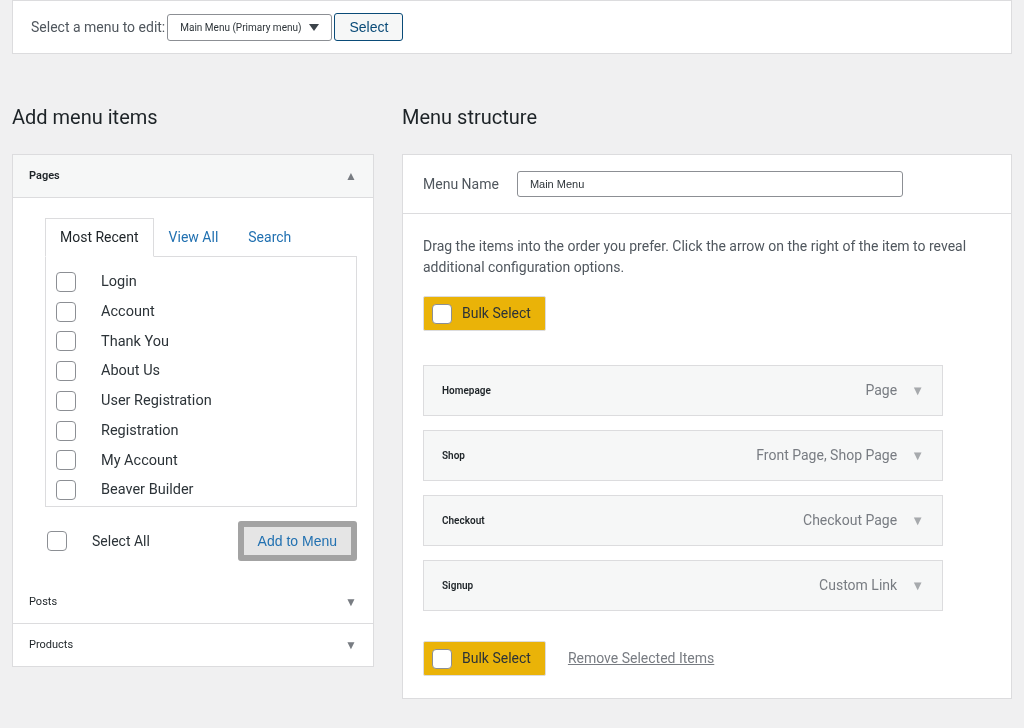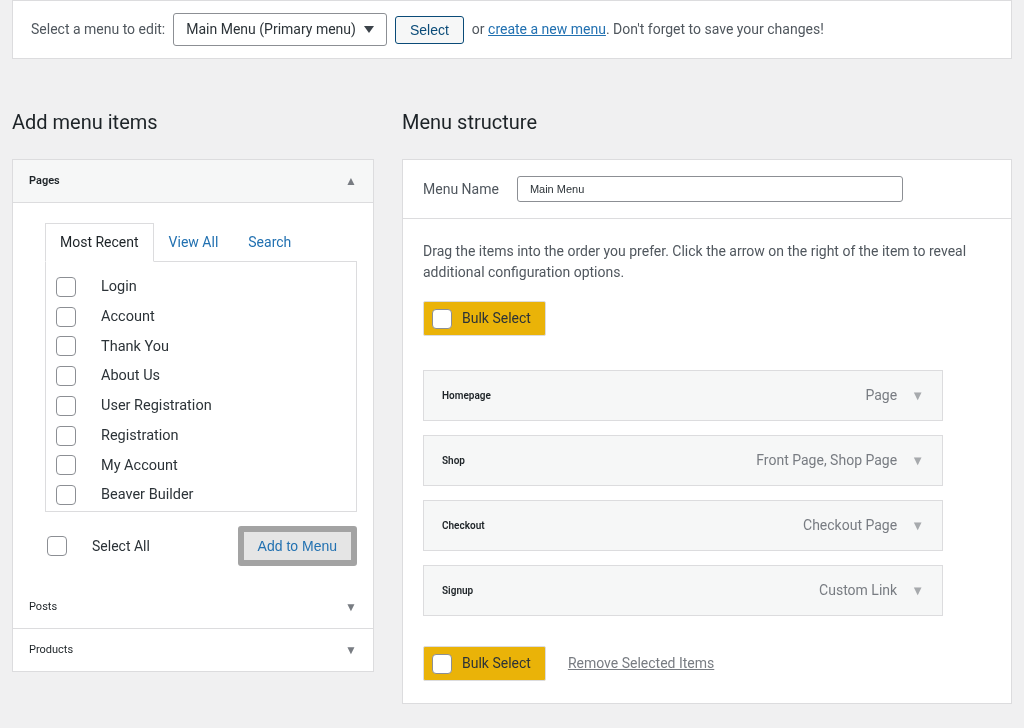--- a/index.html
+++ b/index.html
@@ -12,33 +12,33 @@
   }
   .wrap { padding: 0 12px 12px 12px; }
 
   
   .menu-selector-bar {
     background: #fff;
     border: 1px solid #dcdcde;
     padding: 12px 18px;
     display: flex;
     align-items: center;
-    gap: 8px;
+    gap: 2px;
   }
   .selector-label { color: #50575e; }
   .menu-dropdown {
     display: inline-flex;
     align-items: center;
     border: 1px solid #8c8f94;
     border-radius: 3px;
     padding: 5px 12px;
     background: #fff;
     gap: 8px;
     cursor: pointer;
-    font-size: 14px;
+    font-size: 10px;
     color: #2c3338;
   }
   .chevron-down {
     width: 0; height: 0;
     border-left: 5px solid transparent;
     border-right: 5px solid transparent;
     border-top: 7px solid #3c434a;
   }
   .select-btn {
     border: 1px solid #0a4b78;
@@ -215,23 +215,20 @@
 
 <div class="wrap">
 
   <div class="menu-selector-bar">
     <span class="selector-label">Select a menu to edit:</span>
     <div class="menu-dropdown">
       <span>Main Menu (Primary menu)</span>
       <span class="chevron-down"></span>
     </div>
     <button class="select-btn">Select</button>
-    <span class="post-select">
-      <span>or </span><a class="link">create a new menu</a><span>. Don't forget to save your changes!</span>
-    </span>
   </div>
 
   <div class="columns">
 
     <div class="col-left">
       <h2 class="section-title">Add menu items</h2>
 
       <div class="accordion-box">
 
         <div class="acc-header expanded">

